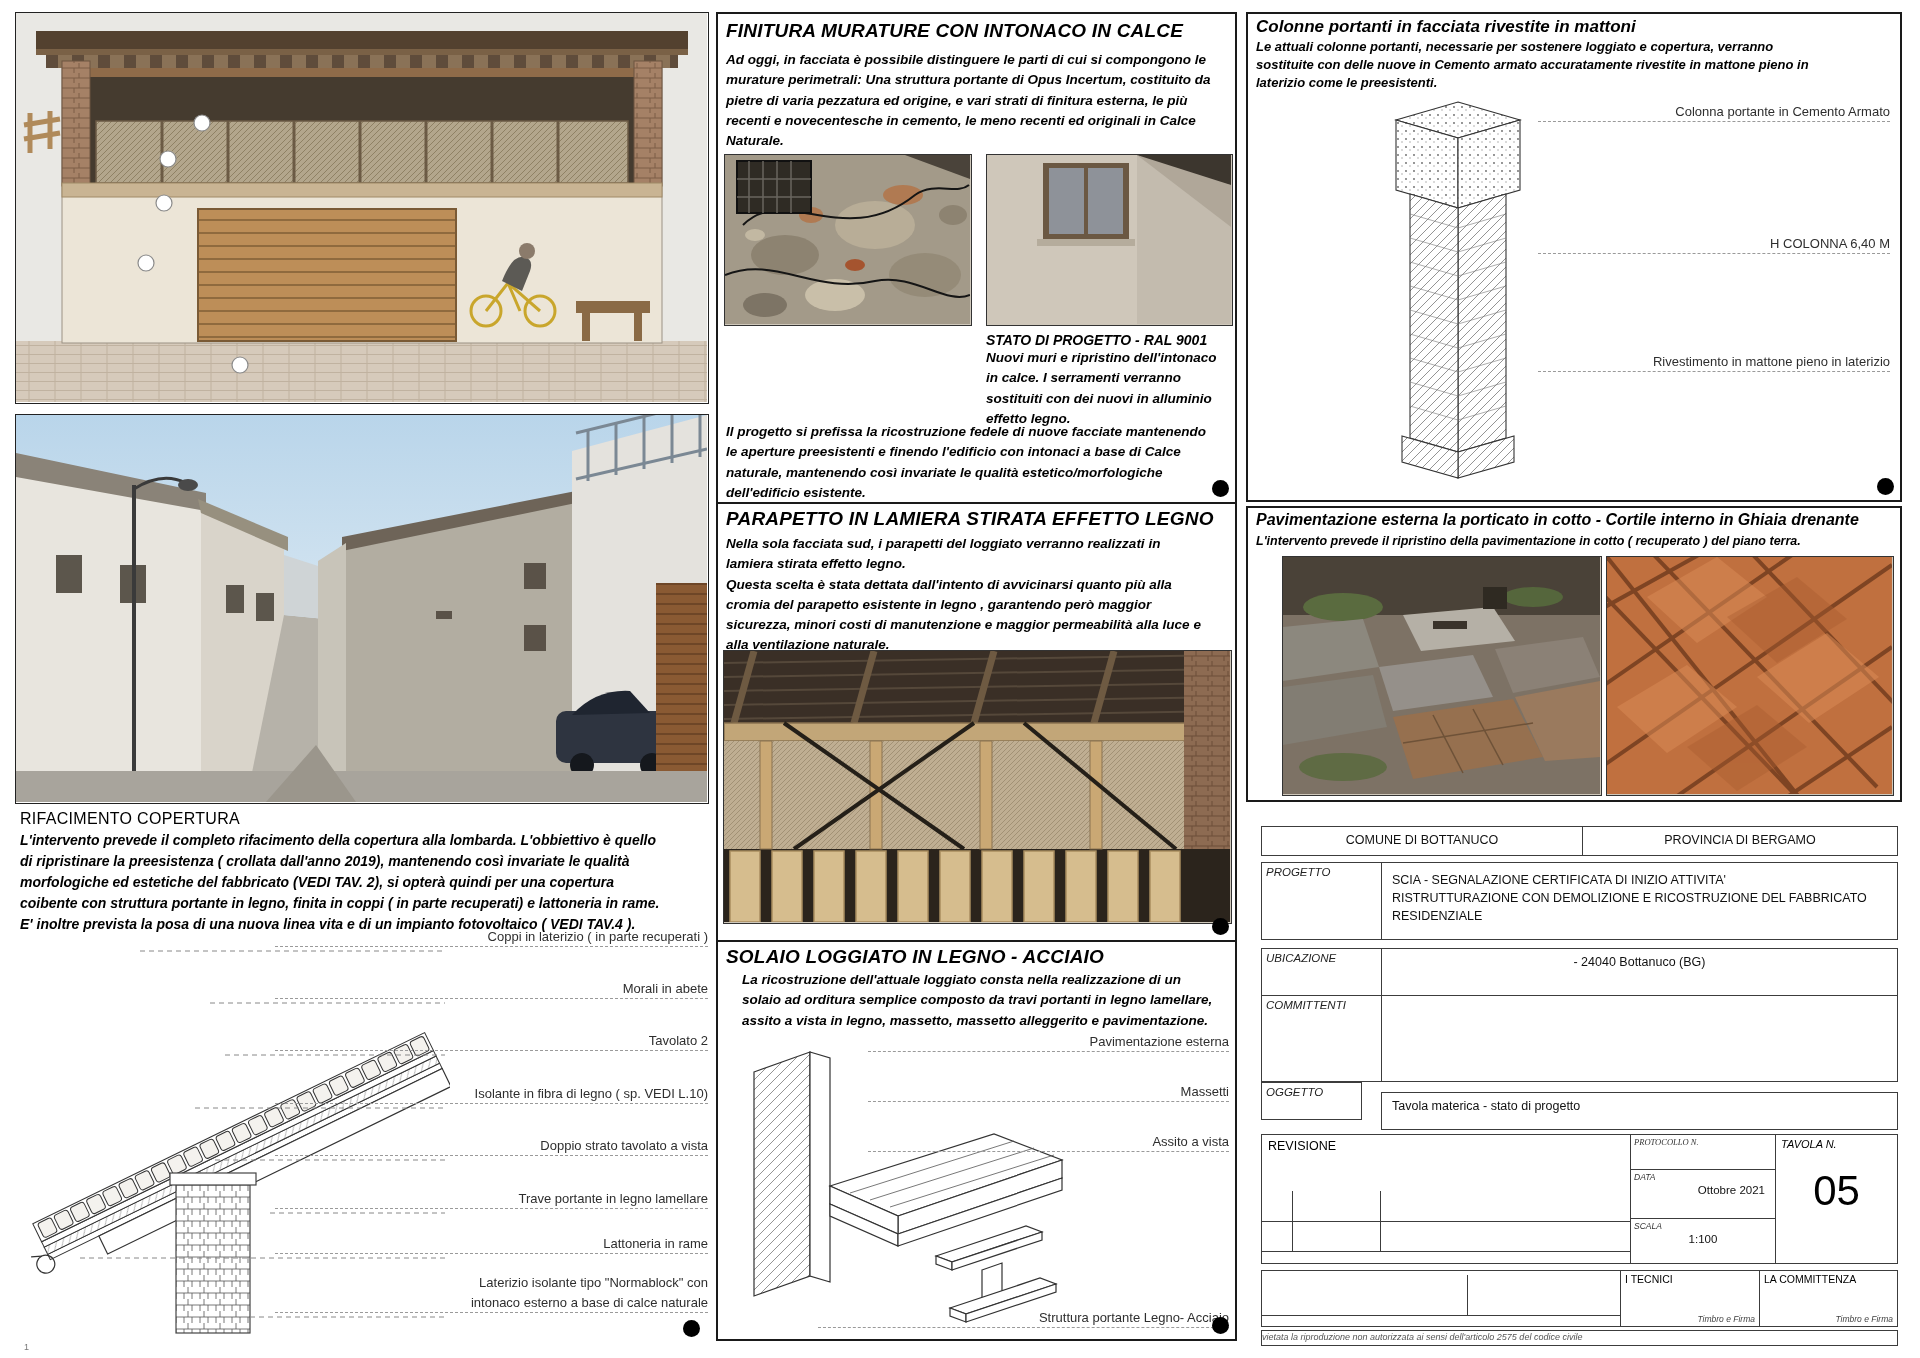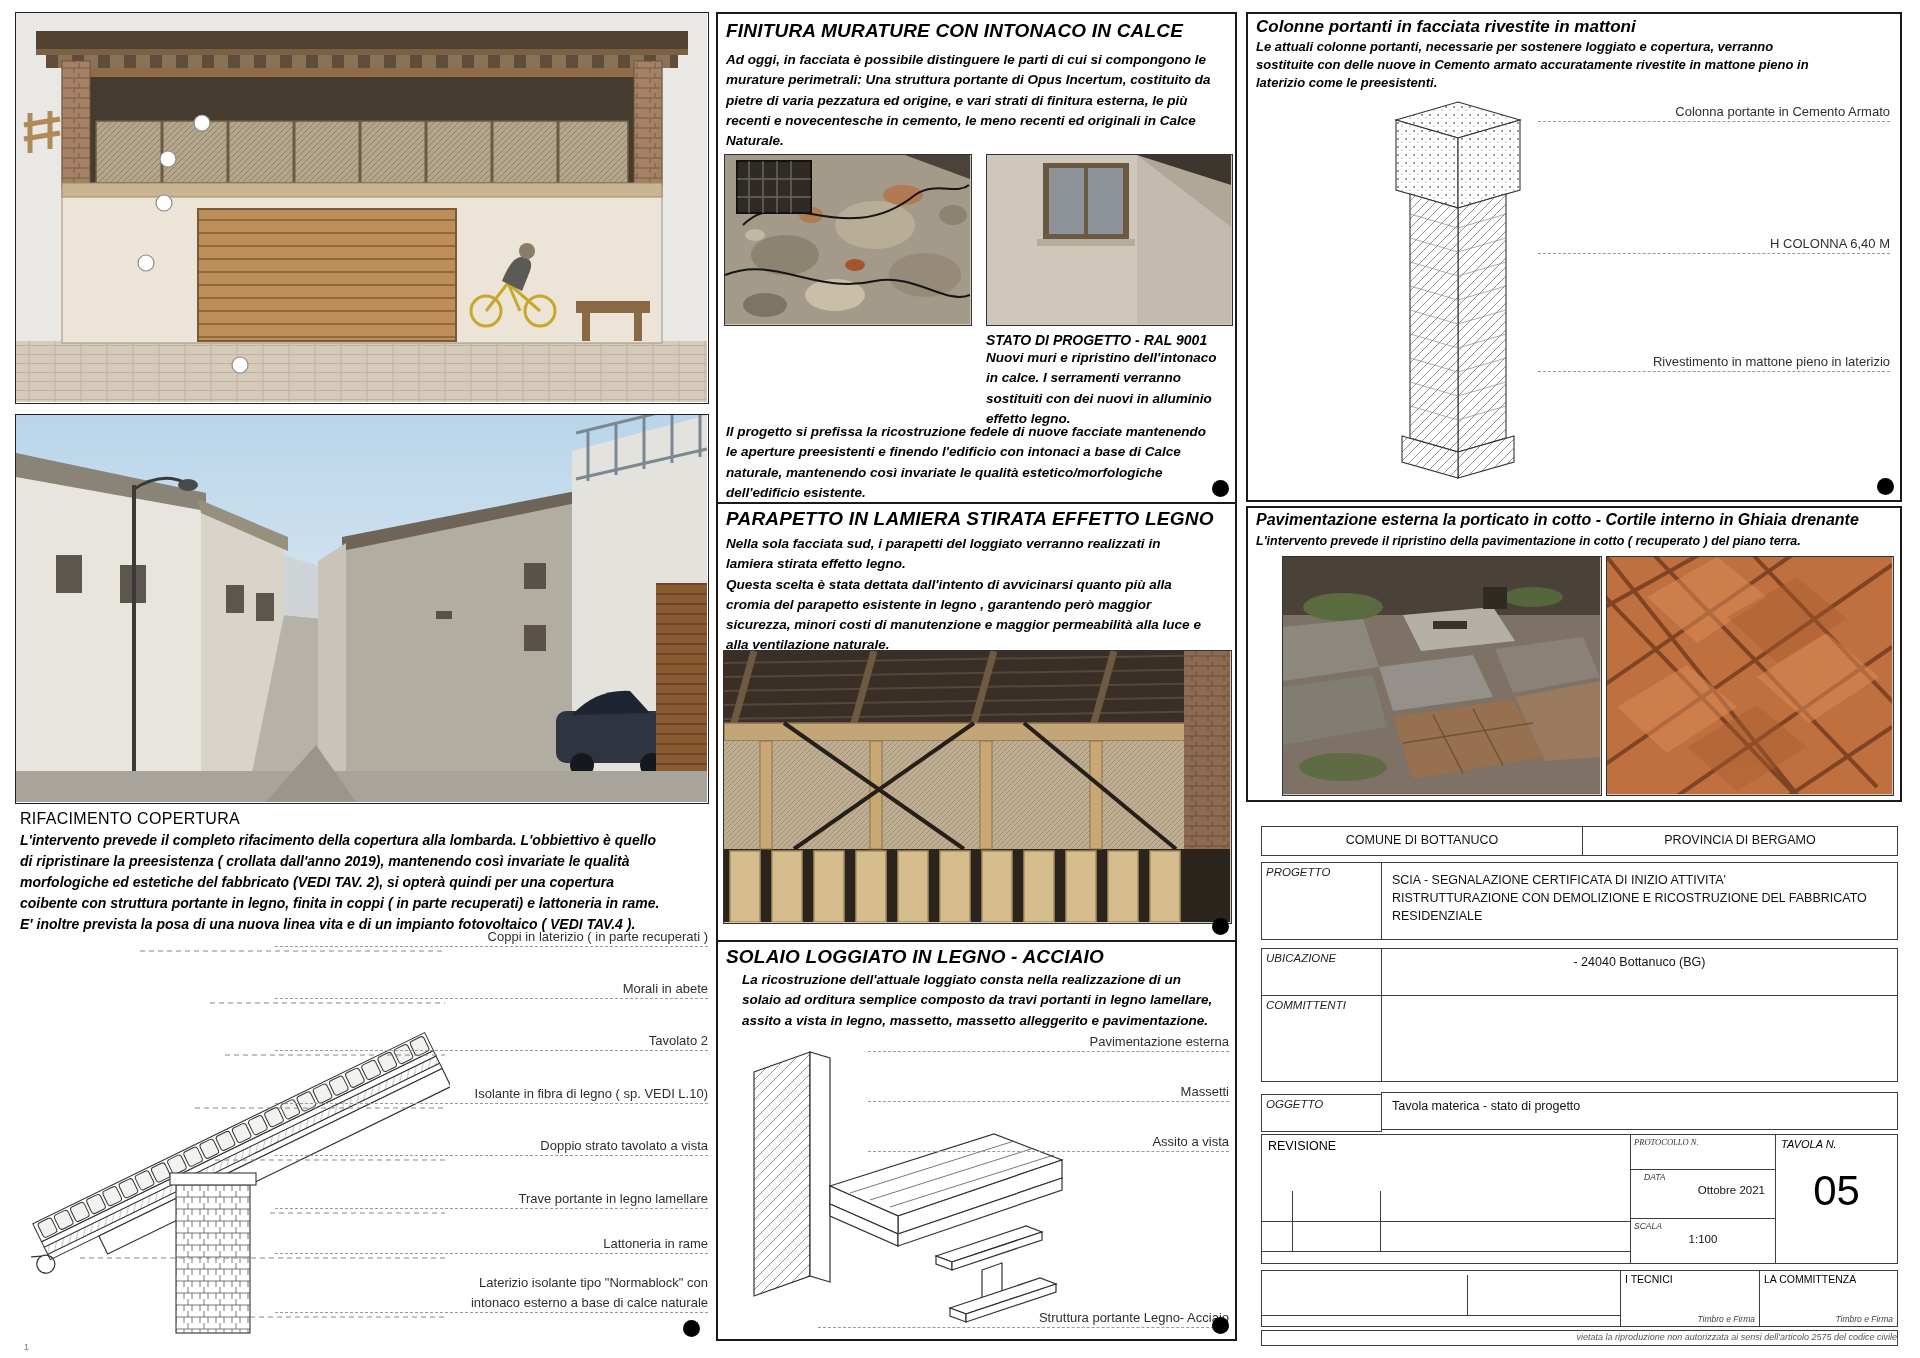--- a/index.html
+++ b/index.html
@@ -581,42 +581,42 @@
     </div>
     <div class="tb-cell" style="left:120px;top:122px;width:517px;height:48px;">
       <div class="tb-val" style="text-align:center;padding-top:6px;">- 24040 Bottanuco (BG)</div>
     </div>
 
     <div class="tb-cell" style="left:0;top:169px;width:121px;height:87px;">
       <div class="tb-lab">COMMITTENTI</div>
     </div>
     <div class="tb-cell" style="left:120px;top:169px;width:517px;height:87px;"></div>
 
-    <div class="tb-cell" style="left:0;top:268px;width:121px;height:38px;">
+    <div class="tb-cell" style="left:0;top:256px;width:101px;height:38px;">
       <div class="tb-lab">OGGETTO</div>
     </div>
     <div class="tb-cell" style="left:120px;top:266px;width:517px;height:38px;">
       <div class="tb-val" style="padding:6px 10px;">Tavola materica - stato di progetto</div>
     </div>
 
     <div class="tb-cell" style="left:0;top:308px;width:370px;height:130px;">
       <div style="font-size:12.5px;padding:4px 6px;">REVISIONE</div>
       <div class="abs" style="left:0;top:56px;right:0;height:30px;border-bottom:1px solid #3c3c3c;">
         <div class="abs" style="left:0;top:0;width:30px;height:100%;border-right:1px solid #3c3c3c;"></div>
         <div class="abs" style="left:118px;top:0;width:1px;height:100%;background:#3c3c3c;"></div>
       </div>
       <div class="abs" style="left:0;top:86px;right:0;height:30px;border-bottom:1px solid #3c3c3c;">
         <div class="abs" style="left:0;top:0;width:30px;height:100%;border-right:1px solid #3c3c3c;"></div>
         <div class="abs" style="left:118px;top:0;width:1px;height:100%;background:#3c3c3c;"></div>
       </div>
     </div>
     <div class="tb-cell" style="left:369px;top:308px;width:146px;height:36px;font-family:Liberation Serif, serif;">
       <div class="tb-small">PROTOCOLLO N.</div>
     </div>
-    <div class="tb-cell" style="left:369px;top:343px;width:146px;height:50px;padding-left:10px;">
+    <div class="tb-cell" style="left:369px;top:343px;width:146px;height:50px;">
       <div class="tb-small">DATA</div>
       <div class="tb-val" style="text-align:right;padding-right:10px;font-size:11.5px;">Ottobre 2021</div>
     </div>
     <div class="tb-cell" style="left:369px;top:392px;width:146px;height:46px;">
       <div class="tb-small">SCALA</div>
       <div class="tb-val" style="text-align:center;font-size:11.5px;">1:100</div>
     </div>
     <div class="tb-cell" style="left:514px;top:308px;width:123px;height:130px;">
       <div style="font-size:11px;font-style:italic;padding:3px 5px;">TAVOLA N.</div>
       <div style="font-size:42px;text-align:center;margin-top:14px;">05</div>
@@ -629,17 +629,17 @@
     <div class="tb-cell" style="left:359px;top:444px;width:140px;height:57px;">
       <div style="font-size:10.5px;padding:2px 4px;">I TECNICI</div>
       <div class="abs" style="right:4px;bottom:2px;font-size:8.5px;font-style:italic;color:#444;">Timbro e Firma</div>
     </div>
     <div class="tb-cell" style="left:498px;top:444px;width:139px;height:57px;">
       <div style="font-size:10.5px;padding:2px 4px;">LA COMMITTENZA</div>
       <div class="abs" style="right:4px;bottom:2px;font-size:8.5px;font-style:italic;color:#444;">Timbro e Firma</div>
     </div>
 
     <div class="tb-cell" style="left:0;top:504px;width:637px;height:16px;">
-      <div style="font-size:9px;font-style:italic;text-align:right;color:#555;padding-top:1px;">vietata la riproduzione non autorizzata ai sensi dell'articolo 2575 del codice civile</div>
+      <div style="font-size:9px;font-style:italic;text-align:left;color:#555;padding-top:1px;">vietata la riproduzione non autorizzata ai sensi dell'articolo 2575 del codice civile</div>
     </div>
   </div>
 
 </div>
 
 </body></html>

